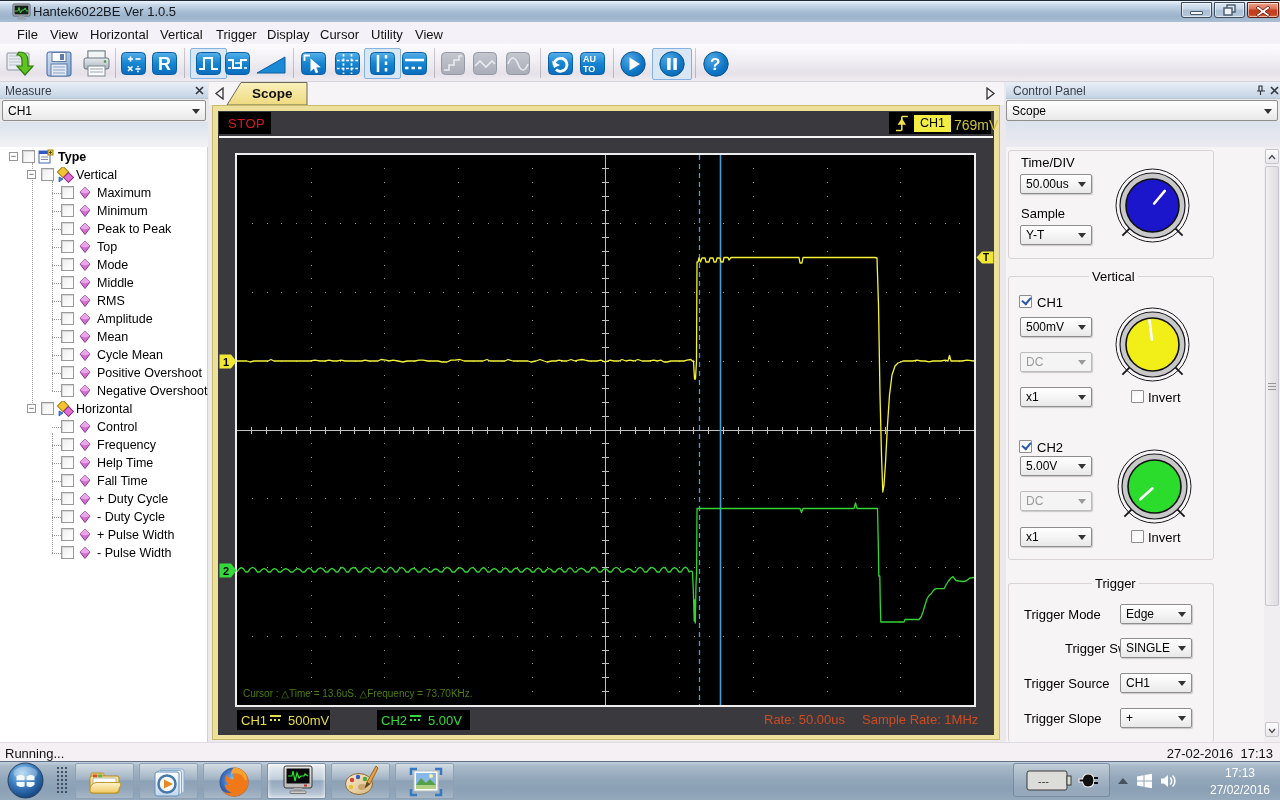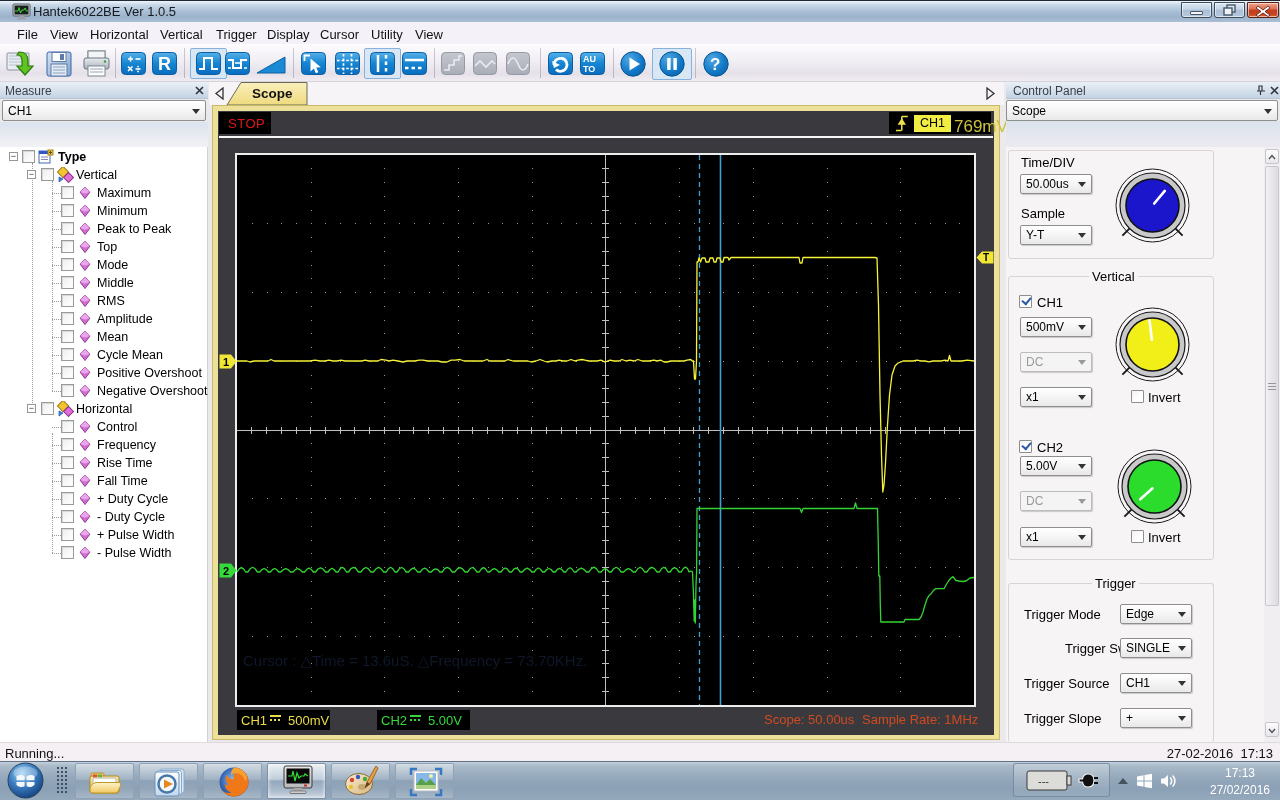--- a/index.html
+++ b/index.html
@@ -482,21 +482,21 @@
   </div>
 <div class="abs trow" style="left:97px;top:438px">Frequency</div>
 <div class="abs doth" style="left:52px;top:463px;width:9px"></div>
 <div class="abs tcb" style="left:61px;top:456px"></div>
 <div class="abs" style="left:79px;top:456px;width:12px;height:14px">
     <svg width="12" height="14" viewBox="0 0 12 14" style="position:absolute;left:0;top:0">
       <path d="M6 1 L11 6 L6 12.5 L1 6 Z" fill="#d46ed4" stroke="#8a3a8a"></path>
       <path d="M6 1 L11 6 L6 7.5 L1 6 Z" fill="#eaa6ea"></path>
     </svg>
   </div>
-<div class="abs trow" style="left:97px;top:456px">Rise Time</div>
+<div class="abs trow" style="left:97px;top:456px">Help Time</div>
 <div class="abs doth" style="left:52px;top:481px;width:9px"></div>
 <div class="abs tcb" style="left:61px;top:474px"></div>
 <div class="abs" style="left:79px;top:474px;width:12px;height:14px">
     <svg width="12" height="14" viewBox="0 0 12 14" style="position:absolute;left:0;top:0">
       <path d="M6 1 L11 6 L6 12.5 L1 6 Z" fill="#d46ed4" stroke="#8a3a8a"></path>
       <path d="M6 1 L11 6 L6 7.5 L1 6 Z" fill="#eaa6ea"></path>
     </svg>
   </div>
 <div class="abs trow" style="left:97px;top:474px">Fall Time</div>
 <div class="abs doth" style="left:52px;top:499px;width:9px"></div>
@@ -556,21 +556,21 @@
 <div class="abs scopedark"></div>
 <div class="abs blackbox" style="left:219px;top:112px;width:52px;height:22px;color:#e01818;font-size:13px">
     <span style="position:absolute;left:9px;top:4px;letter-spacing:0.5px">STOP</span>
   </div>
 <div class="abs blackbox" style="left:889px;top:112px;width:102px;height:22px">
  <svg style="position:absolute;left:6px;top:2px" width="16" height="19" viewBox="0 0 16 19">
   <path d="M1 16.5 h5.5 M6.8 16.5 V2.5 M6.8 2.5 h6" fill="none" stroke="#f0e24a" stroke-width="1.5"></path>
   <path d="M6.8 4.2 L2.6 10.8 L11 10.8 Z" fill="#f0e24a"></path>
  </svg>
  <div style="position:absolute;left:25px;top:3px;width:37px;height:17px;background:#f2ed42;color:#000;font-size:12.5px;text-align:center;line-height:17px">CH1</div>
- <div style="position:absolute;left:65px;top:5px;color:#cdc23e;font-size:17px">769mV</div>
+ <div style="position:absolute;left:65px;top:5px;color:#cdc23e;font-size:14px">769mV</div>
 </div>
 <div class="abs" style="left:219px;top:136px;width:774px;height:2px;background:#f6f6f6"></div>
 <svg class="abs" style="left:235px;top:153px" width="741" height="554" viewBox="0 0 741 554">
     <rect x="0" y="0" width="741" height="554" fill="#000"></rect>
     <g transform="translate(2,2)">
       <path d="M14.7 68.8h1 M29.5 68.8h1 M44.2 68.8h1 M59.0 68.8h1 M73.7 68.8h1 M88.4 68.8h1 M103.2 68.8h1 M117.9 68.8h1 M132.7 68.8h1 M147.4 68.8h1 M162.1 68.8h1 M176.9 68.8h1 M191.6 68.8h1 M206.4 68.8h1 M221.1 68.8h1 M235.8 68.8h1 M250.6 68.8h1 M265.3 68.8h1 M280.1 68.8h1 M294.8 68.8h1 M309.5 68.8h1 M324.3 68.8h1 M339.0 68.8h1 M353.8 68.8h1 M368.5 68.8h1 M383.2 68.8h1 M398.0 68.8h1 M412.7 68.8h1 M427.5 68.8h1 M442.2 68.8h1 M456.9 68.8h1 M471.7 68.8h1 M486.4 68.8h1 M501.2 68.8h1 M515.9 68.8h1 M530.6 68.8h1 M545.4 68.8h1 M560.1 68.8h1 M574.9 68.8h1 M589.6 68.8h1 M604.3 68.8h1 M619.1 68.8h1 M633.8 68.8h1 M648.6 68.8h1 M663.3 68.8h1 M678.0 68.8h1 M692.8 68.8h1 M707.5 68.8h1 M722.3 68.8h1 M14.7 137.5h1 M29.5 137.5h1 M44.2 137.5h1 M59.0 137.5h1 M73.7 137.5h1 M88.4 137.5h1 M103.2 137.5h1 M117.9 137.5h1 M132.7 137.5h1 M147.4 137.5h1 M162.1 137.5h1 M176.9 137.5h1 M191.6 137.5h1 M206.4 137.5h1 M221.1 137.5h1 M235.8 137.5h1 M250.6 137.5h1 M265.3 137.5h1 M280.1 137.5h1 M294.8 137.5h1 M309.5 137.5h1 M324.3 137.5h1 M339.0 137.5h1 M353.8 137.5h1 M368.5 137.5h1 M383.2 137.5h1 M398.0 137.5h1 M412.7 137.5h1 M427.5 137.5h1 M442.2 137.5h1 M456.9 137.5h1 M471.7 137.5h1 M486.4 137.5h1 M501.2 137.5h1 M515.9 137.5h1 M530.6 137.5h1 M545.4 137.5h1 M560.1 137.5h1 M574.9 137.5h1 M589.6 137.5h1 M604.3 137.5h1 M619.1 137.5h1 M633.8 137.5h1 M648.6 137.5h1 M663.3 137.5h1 M678.0 137.5h1 M692.8 137.5h1 M707.5 137.5h1 M722.3 137.5h1 M14.7 206.2h1 M29.5 206.2h1 M44.2 206.2h1 M59.0 206.2h1 M73.7 206.2h1 M88.4 206.2h1 M103.2 206.2h1 M117.9 206.2h1 M132.7 206.2h1 M147.4 206.2h1 M162.1 206.2h1 M176.9 206.2h1 M191.6 206.2h1 M206.4 206.2h1 M221.1 206.2h1 M235.8 206.2h1 M250.6 206.2h1 M265.3 206.2h1 M280.1 206.2h1 M294.8 206.2h1 M309.5 206.2h1 M324.3 206.2h1 M339.0 206.2h1 M353.8 206.2h1 M368.5 206.2h1 M383.2 206.2h1 M398.0 206.2h1 M412.7 206.2h1 M427.5 206.2h1 M442.2 206.2h1 M456.9 206.2h1 M471.7 206.2h1 M486.4 206.2h1 M501.2 206.2h1 M515.9 206.2h1 M530.6 206.2h1 M545.4 206.2h1 M560.1 206.2h1 M574.9 206.2h1 M589.6 206.2h1 M604.3 206.2h1 M619.1 206.2h1 M633.8 206.2h1 M648.6 206.2h1 M663.3 206.2h1 M678.0 206.2h1 M692.8 206.2h1 M707.5 206.2h1 M722.3 206.2h1 M14.7 343.8h1 M29.5 343.8h1 M44.2 343.8h1 M59.0 343.8h1 M73.7 343.8h1 M88.4 343.8h1 M103.2 343.8h1 M117.9 343.8h1 M132.7 343.8h1 M147.4 343.8h1 M162.1 343.8h1 M176.9 343.8h1 M191.6 343.8h1 M206.4 343.8h1 M221.1 343.8h1 M235.8 343.8h1 M250.6 343.8h1 M265.3 343.8h1 M280.1 343.8h1 M294.8 343.8h1 M309.5 343.8h1 M324.3 343.8h1 M339.0 343.8h1 M353.8 343.8h1 M368.5 343.8h1 M383.2 343.8h1 M398.0 343.8h1 M412.7 343.8h1 M427.5 343.8h1 M442.2 343.8h1 M456.9 343.8h1 M471.7 343.8h1 M486.4 343.8h1 M501.2 343.8h1 M515.9 343.8h1 M530.6 343.8h1 M545.4 343.8h1 M560.1 343.8h1 M574.9 343.8h1 M589.6 343.8h1 M604.3 343.8h1 M619.1 343.8h1 M633.8 343.8h1 M648.6 343.8h1 M663.3 343.8h1 M678.0 343.8h1 M692.8 343.8h1 M707.5 343.8h1 M722.3 343.8h1 M14.7 412.5h1 M29.5 412.5h1 M44.2 412.5h1 M59.0 412.5h1 M73.7 412.5h1 M88.4 412.5h1 M103.2 412.5h1 M117.9 412.5h1 M132.7 412.5h1 M147.4 412.5h1 M162.1 412.5h1 M176.9 412.5h1 M191.6 412.5h1 M206.4 412.5h1 M221.1 412.5h1 M235.8 412.5h1 M250.6 412.5h1 M265.3 412.5h1 M280.1 412.5h1 M294.8 412.5h1 M309.5 412.5h1 M324.3 412.5h1 M339.0 412.5h1 M353.8 412.5h1 M368.5 412.5h1 M383.2 412.5h1 M398.0 412.5h1 M412.7 412.5h1 M427.5 412.5h1 M442.2 412.5h1 M456.9 412.5h1 M471.7 412.5h1 M486.4 412.5h1 M501.2 412.5h1 M515.9 412.5h1 M530.6 412.5h1 M545.4 412.5h1 M560.1 412.5h1 M574.9 412.5h1 M589.6 412.5h1 M604.3 412.5h1 M619.1 412.5h1 M633.8 412.5h1 M648.6 412.5h1 M663.3 412.5h1 M678.0 412.5h1 M692.8 412.5h1 M707.5 412.5h1 M722.3 412.5h1 M14.7 481.2h1 M29.5 481.2h1 M44.2 481.2h1 M59.0 481.2h1 M73.7 481.2h1 M88.4 481.2h1 M103.2 481.2h1 M117.9 481.2h1 M132.7 481.2h1 M147.4 481.2h1 M162.1 481.2h1 M176.9 481.2h1 M191.6 481.2h1 M206.4 481.2h1 M221.1 481.2h1 M235.8 481.2h1 M250.6 481.2h1 M265.3 481.2h1 M280.1 481.2h1 M294.8 481.2h1 M309.5 481.2h1 M324.3 481.2h1 M339.0 481.2h1 M353.8 481.2h1 M368.5 481.2h1 M383.2 481.2h1 M398.0 481.2h1 M412.7 481.2h1 M427.5 481.2h1 M442.2 481.2h1 M456.9 481.2h1 M471.7 481.2h1 M486.4 481.2h1 M501.2 481.2h1 M515.9 481.2h1 M530.6 481.2h1 M545.4 481.2h1 M560.1 481.2h1 M574.9 481.2h1 M589.6 481.2h1 M604.3 481.2h1 M619.1 481.2h1 M633.8 481.2h1 M648.6 481.2h1 M663.3 481.2h1 M678.0 481.2h1 M692.8 481.2h1 M707.5 481.2h1 M722.3 481.2h1 M73.7 13.8h1 M73.7 27.5h1 M73.7 41.2h1 M73.7 55.0h1 M73.7 68.8h1 M73.7 82.5h1 M73.7 96.2h1 M73.7 110.0h1 M73.7 123.8h1 M73.7 137.5h1 M73.7 151.2h1 M73.7 165.0h1 M73.7 178.8h1 M73.7 192.5h1 M73.7 206.2h1 M73.7 220.0h1 M73.7 233.8h1 M73.7 247.5h1 M73.7 261.2h1 M73.7 275.0h1 M73.7 288.8h1 M73.7 302.5h1 M73.7 316.2h1 M73.7 330.0h1 M73.7 343.8h1 M73.7 357.5h1 M73.7 371.2h1 M73.7 385.0h1 M73.7 398.8h1 M73.7 412.5h1 M73.7 426.2h1 M73.7 440.0h1 M73.7 453.8h1 M73.7 467.5h1 M73.7 481.2h1 M73.7 495.0h1 M73.7 508.8h1 M73.7 522.5h1 M73.7 536.2h1 M147.4 13.8h1 M147.4 27.5h1 M147.4 41.2h1 M147.4 55.0h1 M147.4 68.8h1 M147.4 82.5h1 M147.4 96.2h1 M147.4 110.0h1 M147.4 123.8h1 M147.4 137.5h1 M147.4 151.2h1 M147.4 165.0h1 M147.4 178.8h1 M147.4 192.5h1 M147.4 206.2h1 M147.4 220.0h1 M147.4 233.8h1 M147.4 247.5h1 M147.4 261.2h1 M147.4 275.0h1 M147.4 288.8h1 M147.4 302.5h1 M147.4 316.2h1 M147.4 330.0h1 M147.4 343.8h1 M147.4 357.5h1 M147.4 371.2h1 M147.4 385.0h1 M147.4 398.8h1 M147.4 412.5h1 M147.4 426.2h1 M147.4 440.0h1 M147.4 453.8h1 M147.4 467.5h1 M147.4 481.2h1 M147.4 495.0h1 M147.4 508.8h1 M147.4 522.5h1 M147.4 536.2h1 M221.1 13.8h1 M221.1 27.5h1 M221.1 41.2h1 M221.1 55.0h1 M221.1 68.8h1 M221.1 82.5h1 M221.1 96.2h1 M221.1 110.0h1 M221.1 123.8h1 M221.1 137.5h1 M221.1 151.2h1 M221.1 165.0h1 M221.1 178.8h1 M221.1 192.5h1 M221.1 206.2h1 M221.1 220.0h1 M221.1 233.8h1 M221.1 247.5h1 M221.1 261.2h1 M221.1 275.0h1 M221.1 288.8h1 M221.1 302.5h1 M221.1 316.2h1 M221.1 330.0h1 M221.1 343.8h1 M221.1 357.5h1 M221.1 371.2h1 M221.1 385.0h1 M221.1 398.8h1 M221.1 412.5h1 M221.1 426.2h1 M221.1 440.0h1 M221.1 453.8h1 M221.1 467.5h1 M221.1 481.2h1 M221.1 495.0h1 M221.1 508.8h1 M221.1 522.5h1 M221.1 536.2h1 M294.8 13.8h1 M294.8 27.5h1 M294.8 41.2h1 M294.8 55.0h1 M294.8 68.8h1 M294.8 82.5h1 M294.8 96.2h1 M294.8 110.0h1 M294.8 123.8h1 M294.8 137.5h1 M294.8 151.2h1 M294.8 165.0h1 M294.8 178.8h1 M294.8 192.5h1 M294.8 206.2h1 M294.8 220.0h1 M294.8 233.8h1 M294.8 247.5h1 M294.8 261.2h1 M294.8 275.0h1 M294.8 288.8h1 M294.8 302.5h1 M294.8 316.2h1 M294.8 330.0h1 M294.8 343.8h1 M294.8 357.5h1 M294.8 371.2h1 M294.8 385.0h1 M294.8 398.8h1 M294.8 412.5h1 M294.8 426.2h1 M294.8 440.0h1 M294.8 453.8h1 M294.8 467.5h1 M294.8 481.2h1 M294.8 495.0h1 M294.8 508.8h1 M294.8 522.5h1 M294.8 536.2h1 M442.2 13.8h1 M442.2 27.5h1 M442.2 41.2h1 M442.2 55.0h1 M442.2 68.8h1 M442.2 82.5h1 M442.2 96.2h1 M442.2 110.0h1 M442.2 123.8h1 M442.2 137.5h1 M442.2 151.2h1 M442.2 165.0h1 M442.2 178.8h1 M442.2 192.5h1 M442.2 206.2h1 M442.2 220.0h1 M442.2 233.8h1 M442.2 247.5h1 M442.2 261.2h1 M442.2 275.0h1 M442.2 288.8h1 M442.2 302.5h1 M442.2 316.2h1 M442.2 330.0h1 M442.2 343.8h1 M442.2 357.5h1 M442.2 371.2h1 M442.2 385.0h1 M442.2 398.8h1 M442.2 412.5h1 M442.2 426.2h1 M442.2 440.0h1 M442.2 453.8h1 M442.2 467.5h1 M442.2 481.2h1 M442.2 495.0h1 M442.2 508.8h1 M442.2 522.5h1 M442.2 536.2h1 M515.9 13.8h1 M515.9 27.5h1 M515.9 41.2h1 M515.9 55.0h1 M515.9 68.8h1 M515.9 82.5h1 M515.9 96.2h1 M515.9 110.0h1 M515.9 123.8h1 M515.9 137.5h1 M515.9 151.2h1 M515.9 165.0h1 M515.9 178.8h1 M515.9 192.5h1 M515.9 206.2h1 M515.9 220.0h1 M515.9 233.8h1 M515.9 247.5h1 M515.9 261.2h1 M515.9 275.0h1 M515.9 288.8h1 M515.9 302.5h1 M515.9 316.2h1 M515.9 330.0h1 M515.9 343.8h1 M515.9 357.5h1 M515.9 371.2h1 M515.9 385.0h1 M515.9 398.8h1 M515.9 412.5h1 M515.9 426.2h1 M515.9 440.0h1 M515.9 453.8h1 M515.9 467.5h1 M515.9 481.2h1 M515.9 495.0h1 M515.9 508.8h1 M515.9 522.5h1 M515.9 536.2h1 M589.6 13.8h1 M589.6 27.5h1 M589.6 41.2h1 M589.6 55.0h1 M589.6 68.8h1 M589.6 82.5h1 M589.6 96.2h1 M589.6 110.0h1 M589.6 123.8h1 M589.6 137.5h1 M589.6 151.2h1 M589.6 165.0h1 M589.6 178.8h1 M589.6 192.5h1 M589.6 206.2h1 M589.6 220.0h1 M589.6 233.8h1 M589.6 247.5h1 M589.6 261.2h1 M589.6 275.0h1 M589.6 288.8h1 M589.6 302.5h1 M589.6 316.2h1 M589.6 330.0h1 M589.6 343.8h1 M589.6 357.5h1 M589.6 371.2h1 M589.6 385.0h1 M589.6 398.8h1 M589.6 412.5h1 M589.6 426.2h1 M589.6 440.0h1 M589.6 453.8h1 M589.6 467.5h1 M589.6 481.2h1 M589.6 495.0h1 M589.6 508.8h1 M589.6 522.5h1 M589.6 536.2h1 M663.3 13.8h1 M663.3 27.5h1 M663.3 41.2h1 M663.3 55.0h1 M663.3 68.8h1 M663.3 82.5h1 M663.3 96.2h1 M663.3 110.0h1 M663.3 123.8h1 M663.3 137.5h1 M663.3 151.2h1 M663.3 165.0h1 M663.3 178.8h1 M663.3 192.5h1 M663.3 206.2h1 M663.3 220.0h1 M663.3 233.8h1 M663.3 247.5h1 M663.3 261.2h1 M663.3 275.0h1 M663.3 288.8h1 M663.3 302.5h1 M663.3 316.2h1 M663.3 330.0h1 M663.3 343.8h1 M663.3 357.5h1 M663.3 371.2h1 M663.3 385.0h1 M663.3 398.8h1 M663.3 412.5h1 M663.3 426.2h1 M663.3 440.0h1 M663.3 453.8h1 M663.3 467.5h1 M663.3 481.2h1 M663.3 495.0h1 M663.3 508.8h1 M663.3 522.5h1 M663.3 536.2h1" stroke="#969696" stroke-width="1" shape-rendering="crispEdges"></path>
       <line x1="368.5" y1="0" x2="368.5" y2="550.0" stroke="#c0c0c0" stroke-width="1" shape-rendering="crispEdges"></line>
       <line x1="0" y1="275.0" x2="737.0" y2="275.0" stroke="#c0c0c0" stroke-width="1" shape-rendering="crispEdges"></line>
       <path d="M365.0 13.8h7 M365.0 27.5h7 M365.0 41.2h7 M365.0 55.0h7 M365.0 68.8h7 M365.0 82.5h7 M365.0 96.2h7 M365.0 110.0h7 M365.0 123.8h7 M365.0 137.5h7 M365.0 151.2h7 M365.0 165.0h7 M365.0 178.8h7 M365.0 192.5h7 M365.0 206.2h7 M365.0 220.0h7 M365.0 233.8h7 M365.0 247.5h7 M365.0 261.2h7 M365.0 275.0h7 M365.0 288.8h7 M365.0 302.5h7 M365.0 316.2h7 M365.0 330.0h7 M365.0 343.8h7 M365.0 357.5h7 M365.0 371.2h7 M365.0 385.0h7 M365.0 398.8h7 M365.0 412.5h7 M365.0 426.2h7 M365.0 440.0h7 M365.0 453.8h7 M365.0 467.5h7 M365.0 481.2h7 M365.0 495.0h7 M365.0 508.8h7 M365.0 522.5h7 M365.0 536.2h7 M14.7 271.5v7 M29.5 271.5v7 M44.2 271.5v7 M59.0 271.5v7 M73.7 271.5v7 M88.4 271.5v7 M103.2 271.5v7 M117.9 271.5v7 M132.7 271.5v7 M147.4 271.5v7 M162.1 271.5v7 M176.9 271.5v7 M191.6 271.5v7 M206.4 271.5v7 M221.1 271.5v7 M235.8 271.5v7 M250.6 271.5v7 M265.3 271.5v7 M280.1 271.5v7 M294.8 271.5v7 M309.5 271.5v7 M324.3 271.5v7 M339.0 271.5v7 M353.8 271.5v7 M368.5 271.5v7 M383.2 271.5v7 M398.0 271.5v7 M412.7 271.5v7 M427.5 271.5v7 M442.2 271.5v7 M456.9 271.5v7 M471.7 271.5v7 M486.4 271.5v7 M501.2 271.5v7 M515.9 271.5v7 M530.6 271.5v7 M545.4 271.5v7 M560.1 271.5v7 M574.9 271.5v7 M589.6 271.5v7 M604.3 271.5v7 M619.1 271.5v7 M633.8 271.5v7 M648.6 271.5v7 M663.3 271.5v7 M678.0 271.5v7 M692.8 271.5v7 M707.5 271.5v7 M722.3 271.5v7" stroke="#c0c0c0" stroke-width="1" fill="none" shape-rendering="crispEdges"></path>
       <line x1="462.5" y1="0" x2="462.5" y2="550.0" stroke="#3fa0d8" stroke-width="1.3" stroke-dasharray="5,4"></line>
@@ -586,34 +586,34 @@
   </svg>
 <svg class="abs" style="left:219px;top:563px" width="18" height="15" viewBox="0 0 18 15">
  <path d="M0.5 0.5 H12 L17.5 7.5 L12 14.5 H0.5 Z" fill="#35d93a"></path>
  <text x="4" y="11.5" font-size="11" font-weight="bold" fill="#000" font-family="Liberation Sans">2</text>
   </svg>
 <svg class="abs" style="left:976px;top:251px" width="18" height="13" viewBox="0 0 18 13">
  <path d="M17.5 0.5 H6 L0.5 6.5 L6 12.5 H17.5 Z" fill="#f0e636"></path>
  <text x="7" y="10" font-size="10" font-weight="bold" fill="#000" font-family="Liberation Sans">T</text>
   </svg>
 
-<div class="abs" style="left:243px;top:652px;font-size:15px;color:#0f172a">Cursor : △Time = 13.6uS. △Frequency = 73.70KHz.</div>
+<div class="abs" style="left:243px;top:688px;font-size:10px;color:#4d7c0f">Cursor : △Time = 13.6uS. △Frequency = 73.70KHz.</div>
 <div class="abs blackbox" style="left:237px;top:710px;width:93px;height:20px;font-size:13px;color:#e8dc4a">
  <span style="position:absolute;left:4px;top:3px">CH1</span>
  <span style="position:absolute;left:33px;top:5px;width:11px;height:2px;background:#e8dc4a"></span>
  <span style="position:absolute;left:33px;top:9px;width:11px;height:2px;background:repeating-linear-gradient(90deg,#e8dc4a 0,#e8dc4a 2px,transparent 2px,transparent 4px)"></span>
  <span style="position:absolute;left:51px;top:3px">500mV</span>
 </div>
 <div class="abs blackbox" style="left:377px;top:710px;width:93px;height:20px;font-size:13px;color:#35d93a">
  <span style="position:absolute;left:4px;top:3px">CH2</span>
  <span style="position:absolute;left:33px;top:5px;width:11px;height:2px;background:#35d93a"></span>
  <span style="position:absolute;left:33px;top:9px;width:11px;height:2px;background:repeating-linear-gradient(90deg,#35d93a 0,#35d93a 2px,transparent 2px,transparent 4px)"></span>
  <span style="position:absolute;left:51px;top:3px">5.00V</span>
 </div>
-<div class="abs" style="left:764px;top:712px;font-size:13px;color:#d04a20">Scope: 50.00us</div>
+<div class="abs" style="left:764px;top:712px;font-size:13px;color:#d04a20">Rate: 50.00us</div>
 <div class="abs" style="left:862px;top:712px;font-size:13px;color:#d04a20">Sample Rate: 1MHz</div>
 
 <div class="abs phead" style="left:1006px;top:82px;width:274px">
     <span style="position:absolute;left:7px;top:2px">Control Panel</span>
 <svg style="position:absolute;left:249px;top:3px" width="10" height="11">
       <path d="M4 1 h3 v5 h-3 z M2 6 h8 M5.5 6 v4" stroke="#30343c" stroke-width="1.2" fill="none"></path>
     </svg>
 <svg style="position:absolute;left:264px;top:4px" width="9" height="9">
       <path d="M1 1 L8 8 M8 1 L1 8" stroke="#30343c" stroke-width="1.6"></path>
     </svg>

